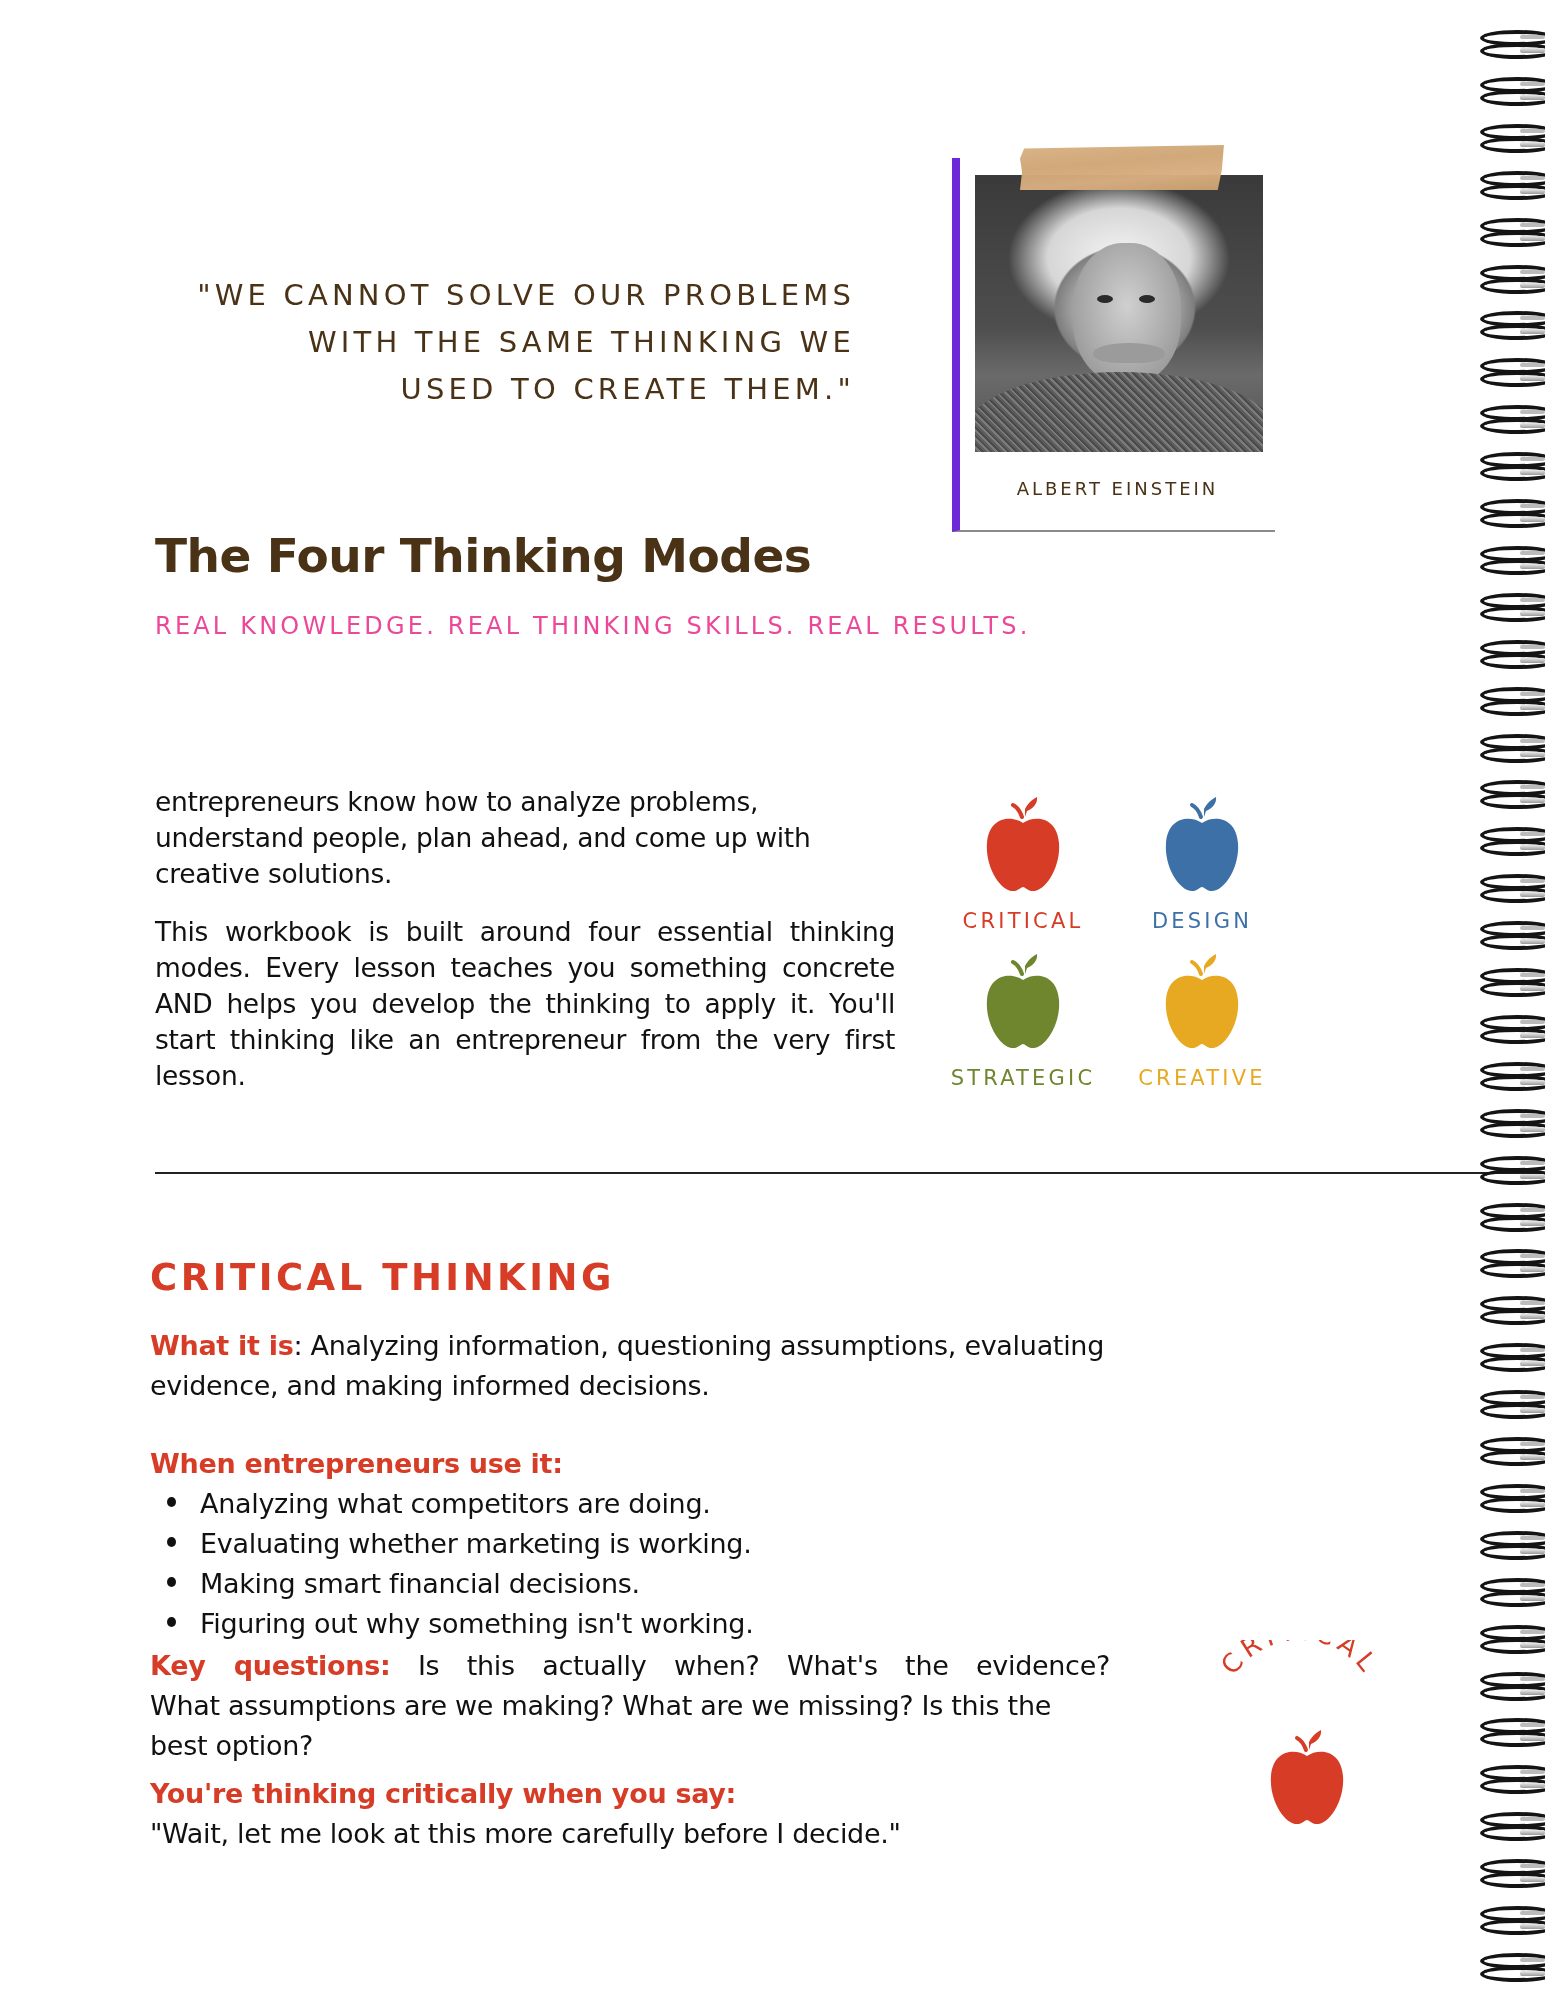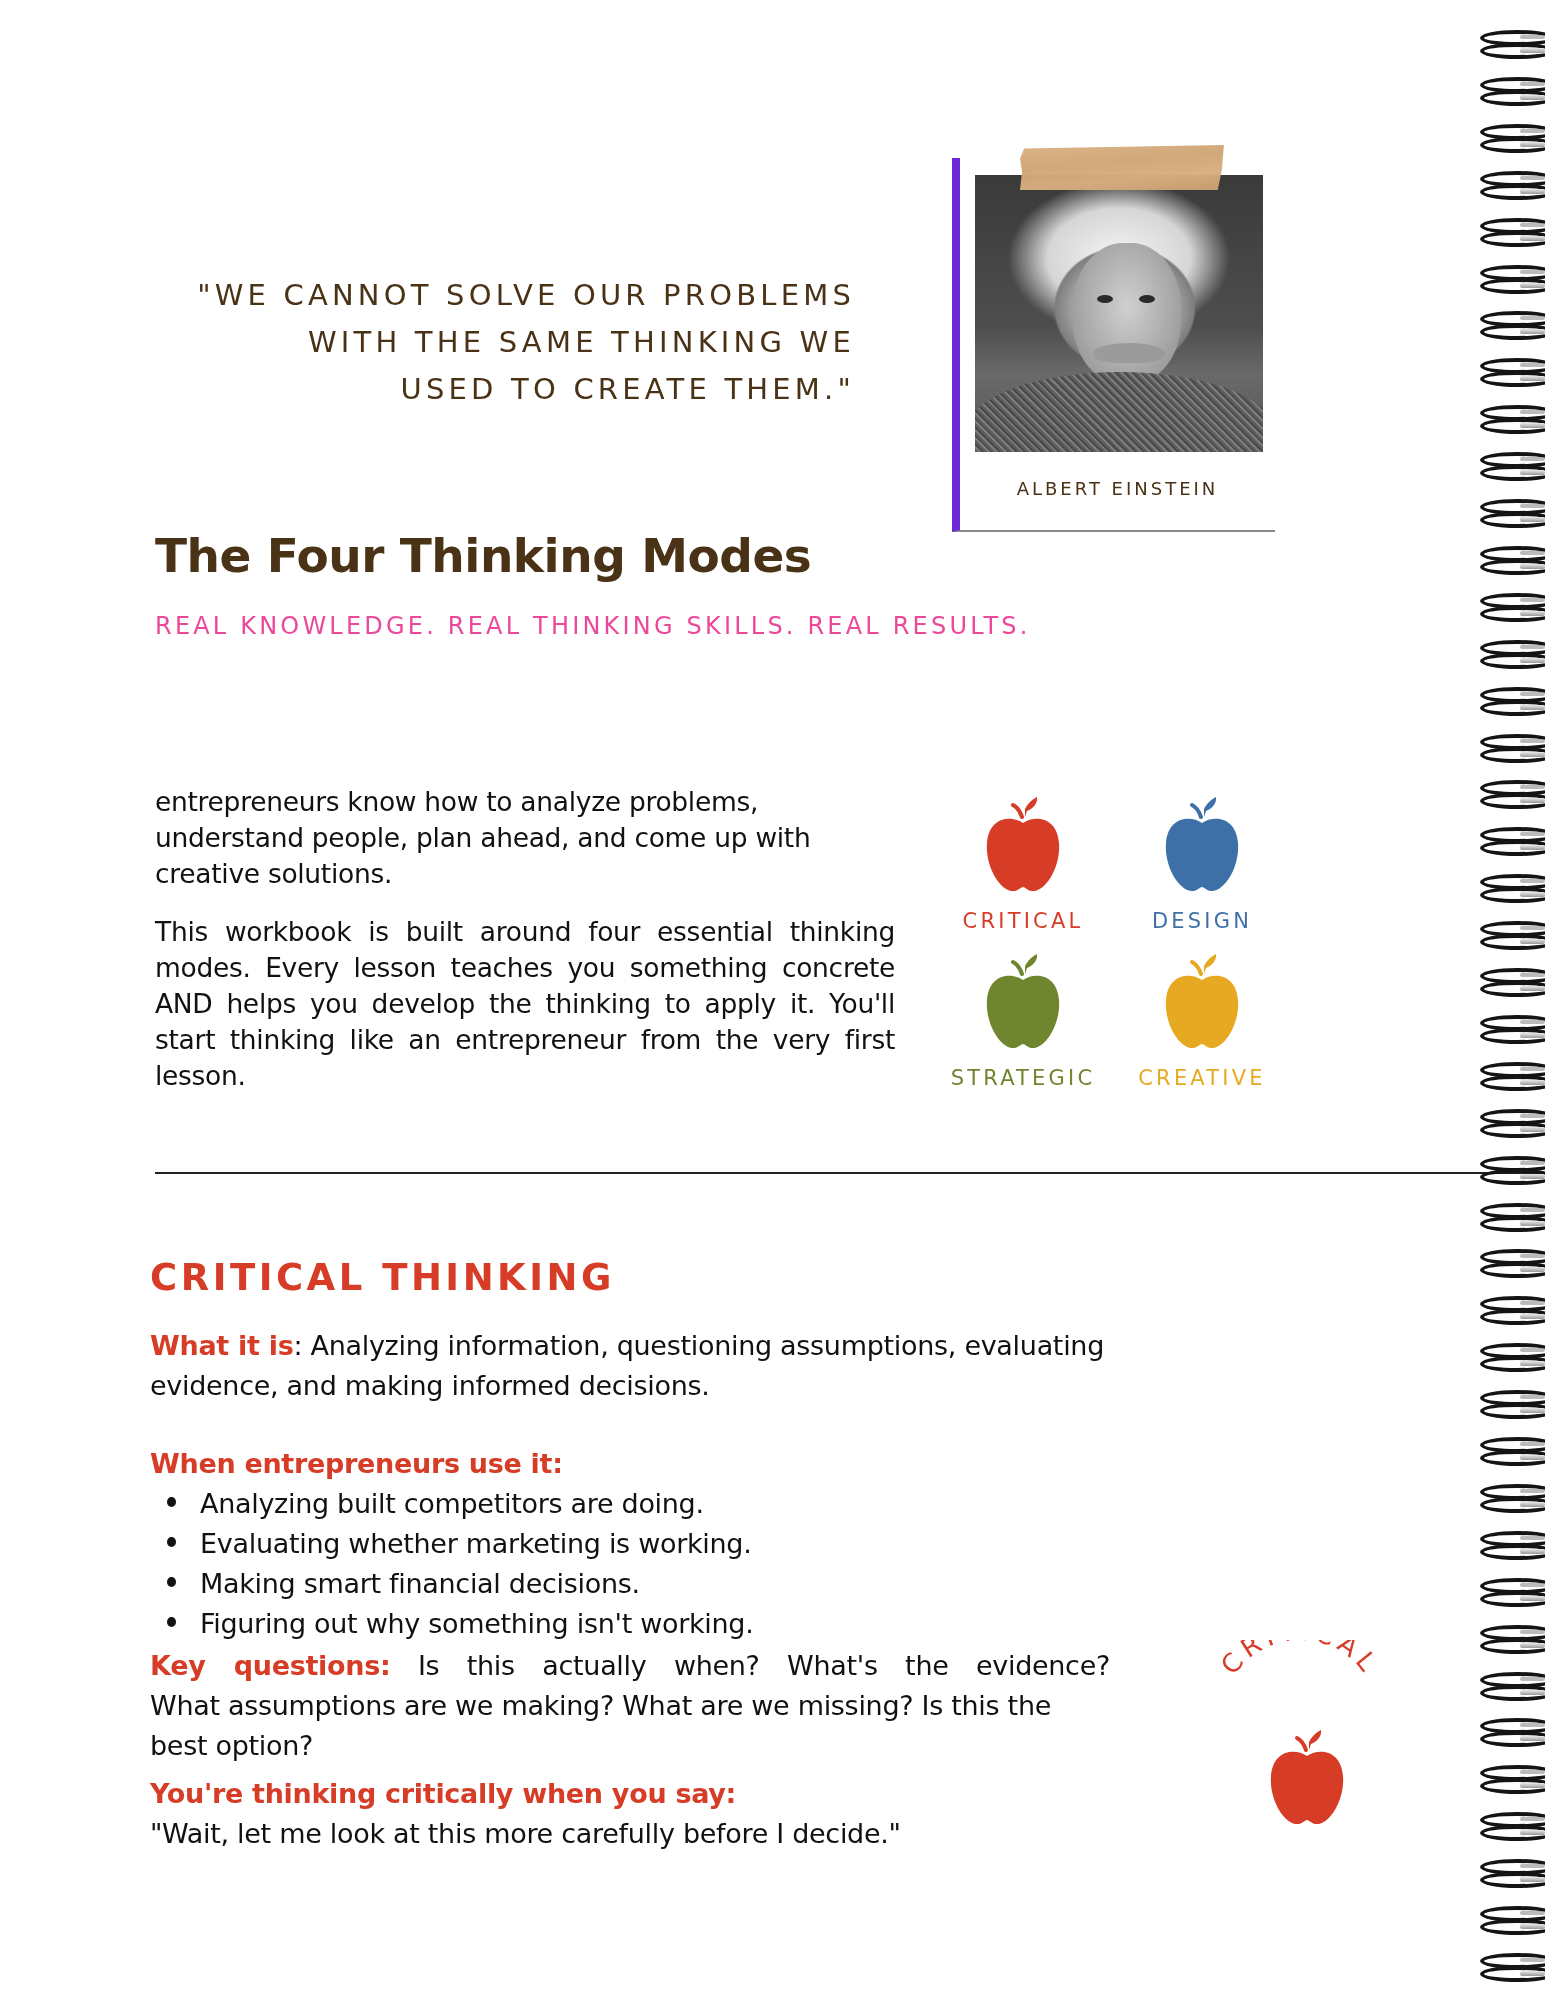--- a/index.html
+++ b/index.html
@@ -149,21 +149,21 @@
 
   <h2 class="sec-title hand">CRITICAL THINKING</h2>
 
   <div class="body b-what">
     <span class="red">What it is</span><span>: Analyzing information, questioning assumptions, evaluating evidence, and making informed decisions.</span>
   </div>
 
   <div class="body b-when">
     <div class="red">When entrepreneurs use it:</div>
     <ul>
-      <li>Analyzing built competitors are doing.</li>
+      <li>Analyzing what competitors are doing.</li>
       <li>Evaluating whether marketing is working.</li>
       <li>Making smart financial decisions.</li>
       <li>Figuring out why something isn't working.</li>
     </ul>
   </div>
 
   <div class="body b-key">
     <span class="l1"><span class="red">Key questions:</span><span> Is this actually when? What's the evidence?</span></span>
     <span style="display:block; width:920px;">What assumptions are we making? What are we missing? Is this the best option?</span>
   </div>

